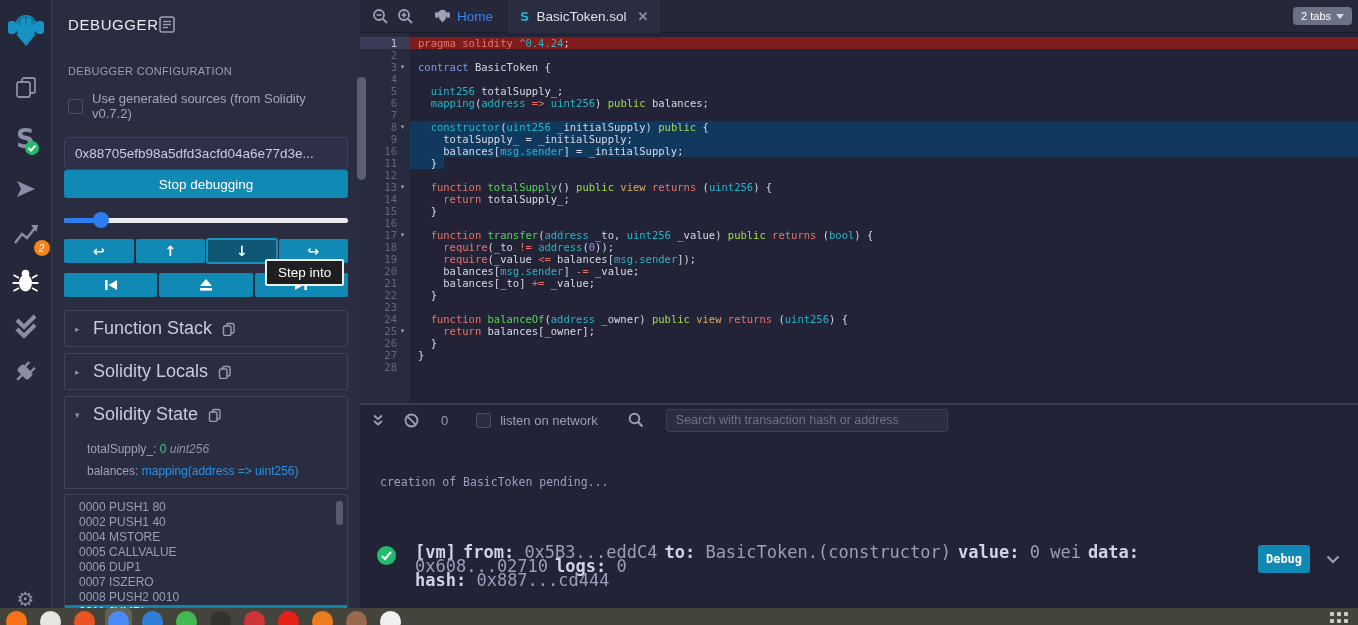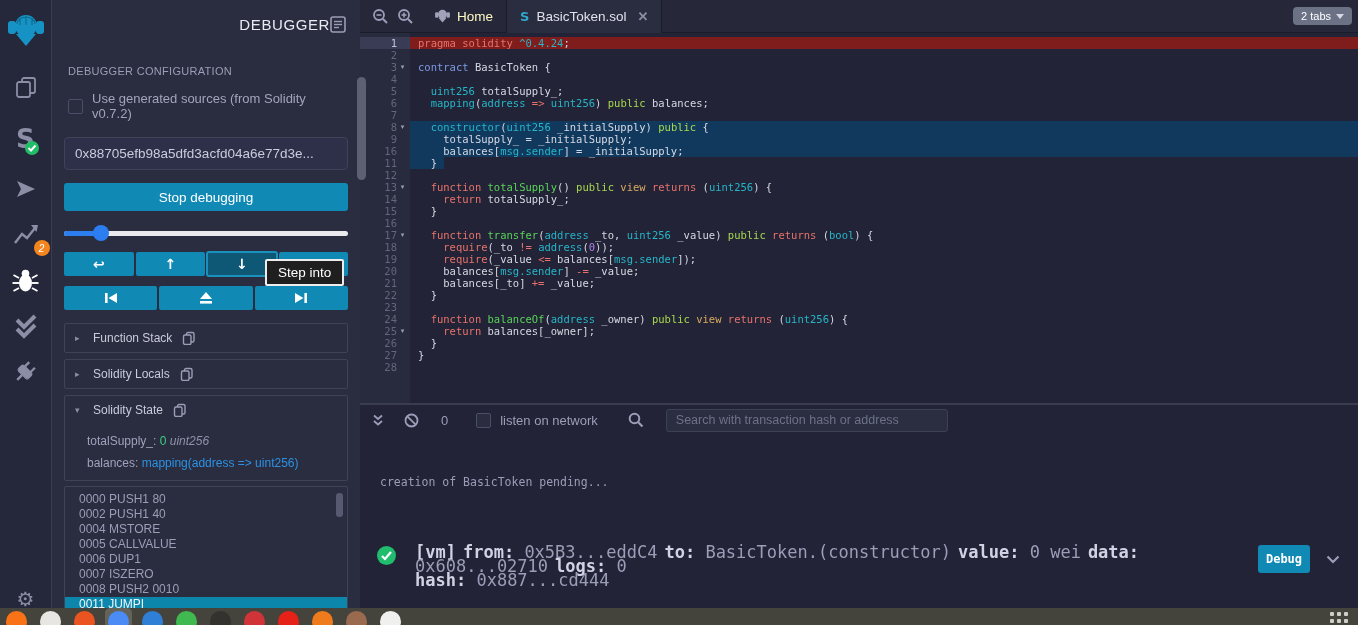--- a/index.html
+++ b/index.html
@@ -13,64 +13,64 @@
              flex-direction:column; align-items:center; z-index:5; }
   .ib-item { position:relative; width:40px; display:flex; justify-content:center; align-items:center; cursor:pointer; }
   .badge { position:absolute; border-radius:50%; color:#fff; display:flex; align-items:center; justify-content:center; }
   .badge.orange { right:-4px; bottom:-4px; width:16px; height:16px; background:#f3841e; font-size:10px; font-style:italic; }
   .gear { font-size:20px; color:#8b8ea5; font-family:"DejaVu Sans", sans-serif; }
 
   
   .sidepanel { position:absolute; left:52px; top:0; width:308px; height:625px;
                background:#2a2c3f; color:#a2a5bd; z-index:4; }
   .sp-inner { padding:0 12px; }
-  .sp-header { display:flex; justify-content:flex-end; align-items:center; padding:16px 2px 0 4px; }
+  .sp-header { display:flex; justify-content:flex-start; align-items:center; padding:16px 2px 0 4px; }
   .sp-title { font-size:15px; color:#e9eaf2; letter-spacing:.6px; }
   .cfg-label { margin-top:32px; font-size:11px; color:#9b9eb6; letter-spacing:.3px; padding-left:4px; }
   .chk-row { margin-top:14px; display:flex; align-items:center; gap:9px; padding-left:4px; }
   .cb { width:15px; height:15px; border:1px solid #4a4e68; border-radius:2px; background:#2a2c3f; flex:0 0 auto; }
   .chk-row span { font-size:13px; color:#a2a5bd; }
   .addr { margin-top:16px; height:33px; width:100%; background:#2e3049; border:1px solid #3f4357;
           border-radius:4px; color:#c9ccdd; font-size:13.5px; padding:0 10px; display:flex; align-items:center;
           white-space:nowrap; overflow:hidden; }
-  .stopbtn { margin-top:13px; height:28px; width:100%; background:#1189b5; border:none; border-radius:3px;
+  .stopbtn { height:28px; width:100%; background:#1189b5; border:none; border-radius:3px;
              color:#fff; font-size:13.5px; cursor:pointer; font-family:inherit; }
   .slider { margin-top:14px; position:relative; height:16px; }
   .slider .track { position:absolute; top:6px; left:0; right:0; height:5px; background:#e9e9ee; border-radius:3px; }
   .slider .fill  { position:absolute; top:6px; left:0; width:13%; height:5px; background:#2b7df0; border-radius:3px 0 0 3px; }
   .slider .knob  { position:absolute; top:0; left:calc(13% - 8px); width:16px; height:16px; background:#2b7df0; border-radius:50%; }
   .steprow { margin-top:11px; display:flex; gap:2px; }
   .stepbtn { flex:1; height:24px; background:#1189b5; border:none; border-radius:2px; color:#fff;
              display:flex; align-items:center; justify-content:center; cursor:pointer;
              font-family:"DejaVu Sans", sans-serif; font-size:14px; font-weight:bold; }
   .stepbtn.sel { background:#0e5876; outline:2px solid #1a90bd; outline-offset:-1px; }
   .tooltip { position:absolute; left:213px; top:259px; background:#1f1f1f; border:2px solid #ededed;
              border-radius:2px; color:#fff; font-size:13.5px; padding:4px 11px; z-index:9; white-space:nowrap; }
   .panelbox { margin-top:13px; border:1px solid #3f4357; border-radius:2px; }
   .panelbox + .panelbox { margin-top:6px; }
   .pb-head { display:flex; align-items:center; gap:10px; padding:7px 10px; cursor:pointer; }
   .pb-arrow { color:#8b8ea5; font-size:9px; width:8px; font-family:"DejaVu Sans", sans-serif; }
-  .pb-label { font-size:12px; color:#c8cbdc; }
+  .pb-label { font-size:18px; color:#c8cbdc; }
   .pb-body { padding:2px 10px 10px 22px; font-size:12px; }
   .state-row { margin-top:8px; }
   .state-row .nm { color:#9fa2bb; }
   .val-green { color:#3ccf86; }
   .val-type  { color:#8f93ab; font-style:italic; }
   .val-blue  { color:#2b92e4; }
   .opcodes { margin-top:5px; border:1px solid #3f4357; border-radius:2px; position:relative;
              height:134px; overflow:hidden; padding-top:5px; }
   .oprow { height:15px; line-height:15px; font-size:12px; color:#9b9eb8; padding-left:14px; cursor:pointer; }
   .oprow.sel { background:#0d86ac; color:#eef8fd; }
   .op-thumb { position:absolute; right:4px; top:6px; width:7px; height:24px; background:#565970; border-radius:3px; }
 
   
   .main { position:absolute; left:360px; top:0; width:998px; height:625px; background:#222336; }
   .tabbar { height:33px; background:#262839; border-bottom:1px solid #1b1c2a; display:flex; align-items:center; position:relative; }
   .zoombtns { display:flex; gap:8px; padding:0 8px 0 12px; }
-  .tab { height:33px; display:flex; align-items:center; gap:7px; padding:0 13px; font-size:13.5px; color:#fef9c3; cursor:pointer; }
+  .tab { height:33px; display:flex; align-items:center; gap:7px; padding:0 13px; font-size:13.5px; color:#3b82f6; cursor:pointer; }
   .tab.active { background:#2a2c3f; color:#dfe1ec; border-left:1px solid #1b1c2a; border-right:1px solid #1b1c2a; }
   .tab .close { color:#8b8ea5; font-weight:bold; font-size:13px; margin-left:4px; }
   .sol-ic { color:#2fa8cc; font-weight:bold; font-size:13px; font-family:"DejaVu Sans", sans-serif; }
   .tabs-badge { position:absolute; right:6px; top:7px; background:#6b7286; color:#fff; font-size:11px;
                 border-radius:4px; padding:3px 8px; display:flex; align-items:center; gap:5px; cursor:pointer; }
   .caret-down { width:0; height:0; border-left:4px solid transparent; border-right:4px solid transparent; border-top:5px solid #d6d9e2; }
 
   .editor { position:absolute; top:33px; left:0; width:998px; height:370px; background:#222336; display:flex; }
   .gutter { width:50px; background:#282a3d; padding-top:4px; }
   .grow { height:12px; display:flex; align-items:center; justify-content:flex-end;

